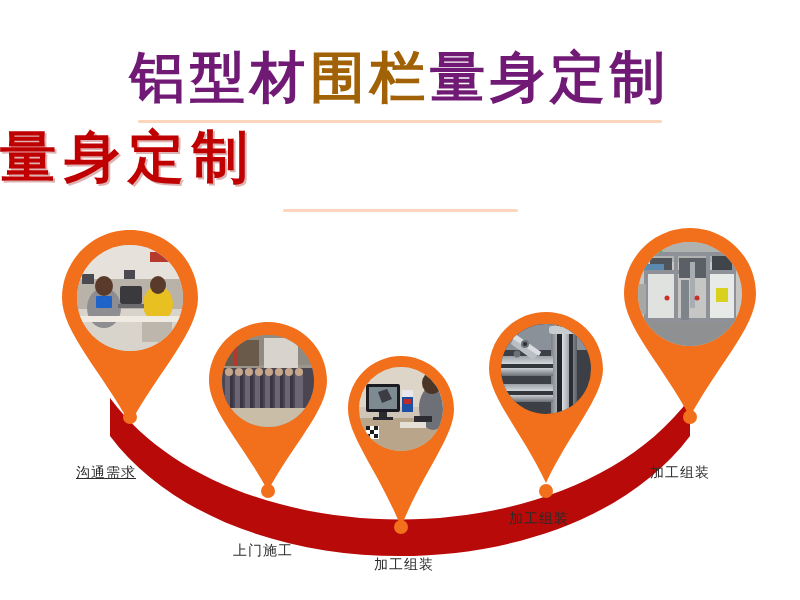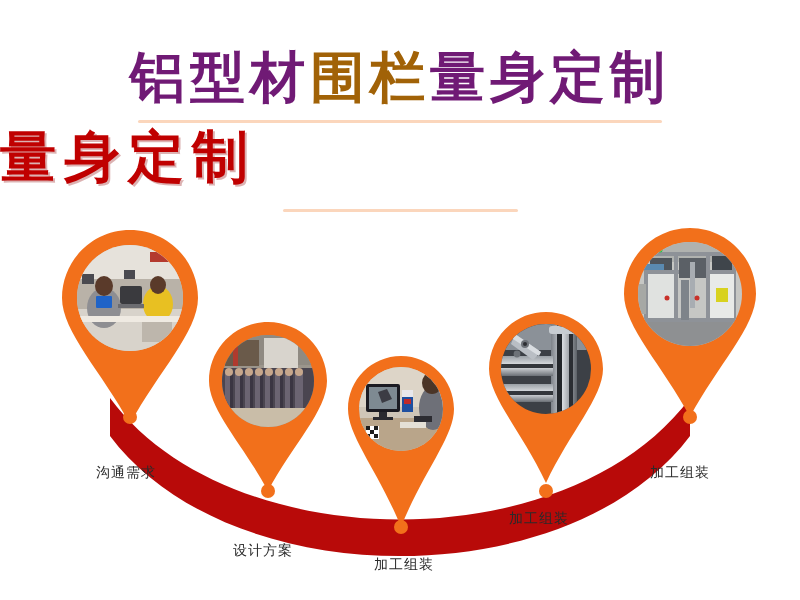--- a/index.html
+++ b/index.html
@@ -101,21 +101,21 @@
         <rect x="58" y="56" width="22" height="18" rx="2" fill="#3a3a3e"></rect>
         <rect x="56" y="74" width="26" height="4" fill="#6c6c70"></rect>
         <rect x="34" y="66" width="16" height="12" rx="1" fill="#1f63c8"></rect>
         <rect x="20" y="44" width="12" height="10" fill="#4a4a50"></rect>
         <rect x="62" y="40" width="11" height="9" fill="#4a4a50"></rect>
         <rect x="15" y="86" width="106" height="6" fill="#efeae2"></rect>
         <rect x="80" y="92" width="30" height="20" fill="#bdb6ac"></rect>
       </g>
     </svg>
   </div>
-  <div class="step-label" style="left:96px;top:464px;">沟通需求</div>
+  <div class="step-label" style="left:76px;top:464px;text-decoration:underline;">沟通需求</div>
 
   <div class="pin" style="left:209px;top:322px;width:118px;height:170px;">
     <svg class="pin-svg" width="118" height="170" viewBox="0 0 118 170" xmlns="http://www.w3.org/2000/svg">
       <defs>
         <clipPath id="clipP2">
             <circle cx="59" cy="59" r="46"></circle>
           </clipPath>
       </defs>
       <path d="M59 0 C26.4 0 0 26.4 0 59 C0 88.5 34.5 123 59 169 C83.5 123 118 88.5 118 59 C118 26.4 91.6 0 59 0 Z" fill="#F2701B"></path>
       <g clip-path="url(#clipP2)">
@@ -151,21 +151,21 @@
           <circle cx="50" cy="50" r="4"></circle>
             <circle cx="60" cy="50" r="4"></circle>
             <circle cx="70" cy="50" r="4"></circle>
           <circle cx="80" cy="50" r="4"></circle>
             <circle cx="90" cy="50" r="4"></circle>
         </g>
         <rect x="13" y="86" width="92" height="19" fill="#c9bda8"></rect>
       </g>
     </svg>
   </div>
-  <div class="step-label" style="left:233px;top:542px;">设计方案</div>
+  <div class="step-label" style="left:233px;top:542px;">上门施工</div>
 
   <div class="pin" style="left:348px;top:356px;width:106px;height:172px;">
     <svg class="pin-svg" width="106" height="172" viewBox="0 0 106 172" xmlns="http://www.w3.org/2000/svg">
       <defs>
         <clipPath id="clipP3">
             <circle cx="53" cy="53" r="42"></circle>
           </clipPath>
       </defs>
       <path d="M53 0 C23.7 0 0 23.7 0 53 C0 81 31 116 53 171 C75 116 106 81 106 53 C106 23.7 82.3 0 53 0 Z" fill="#F2701B"></path>
       <g clip-path="url(#clipP3)">

